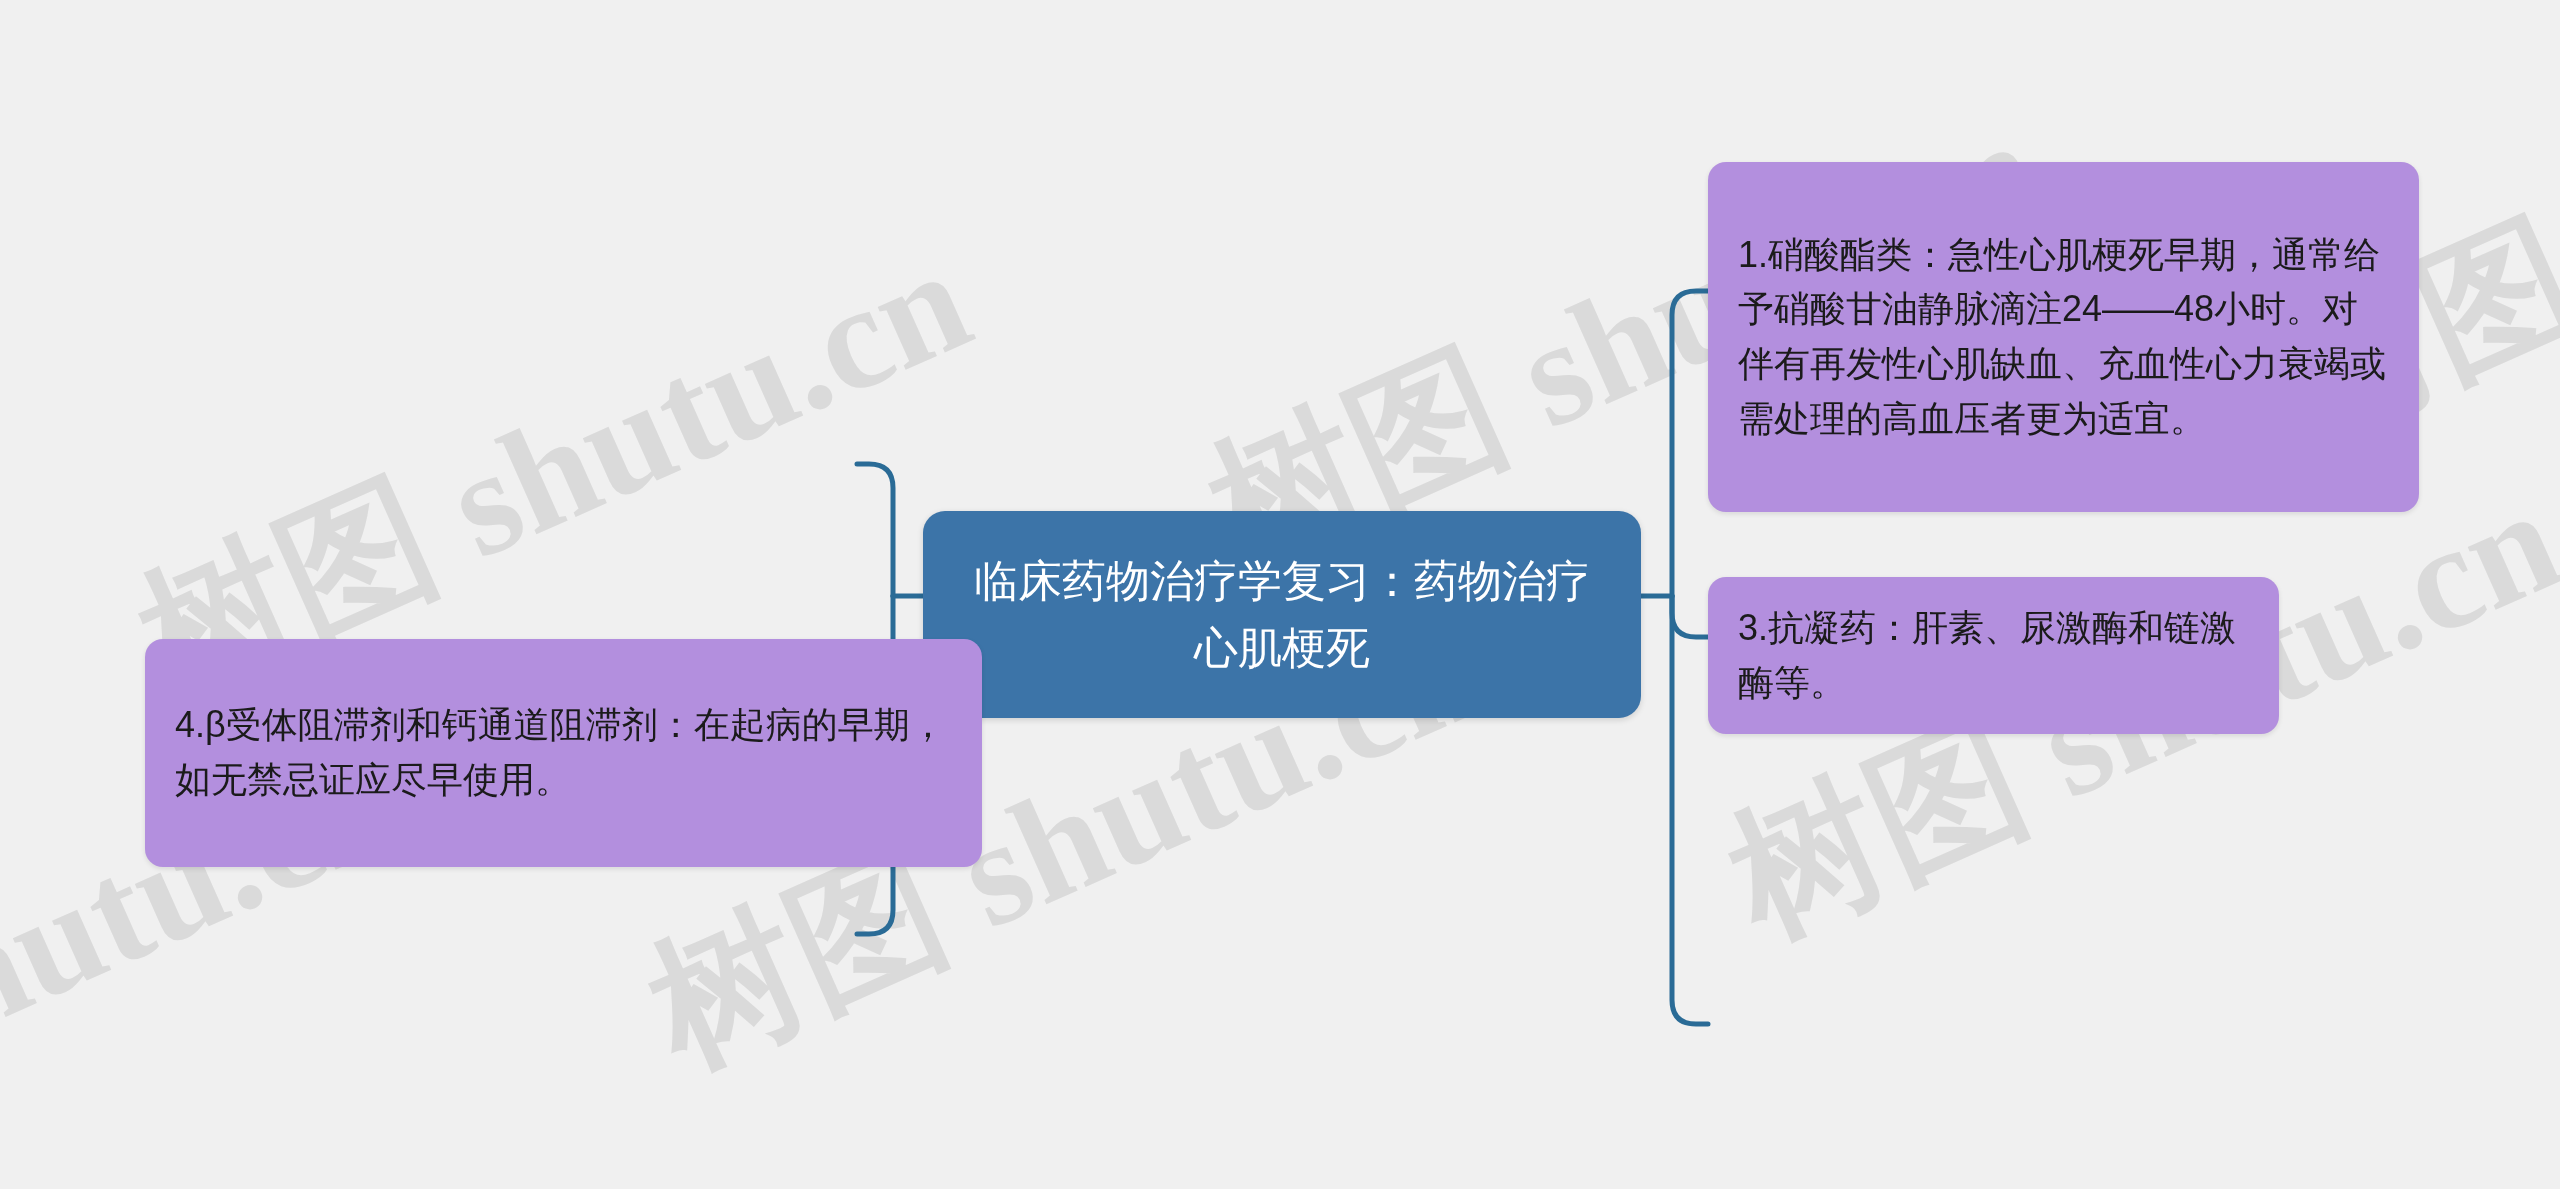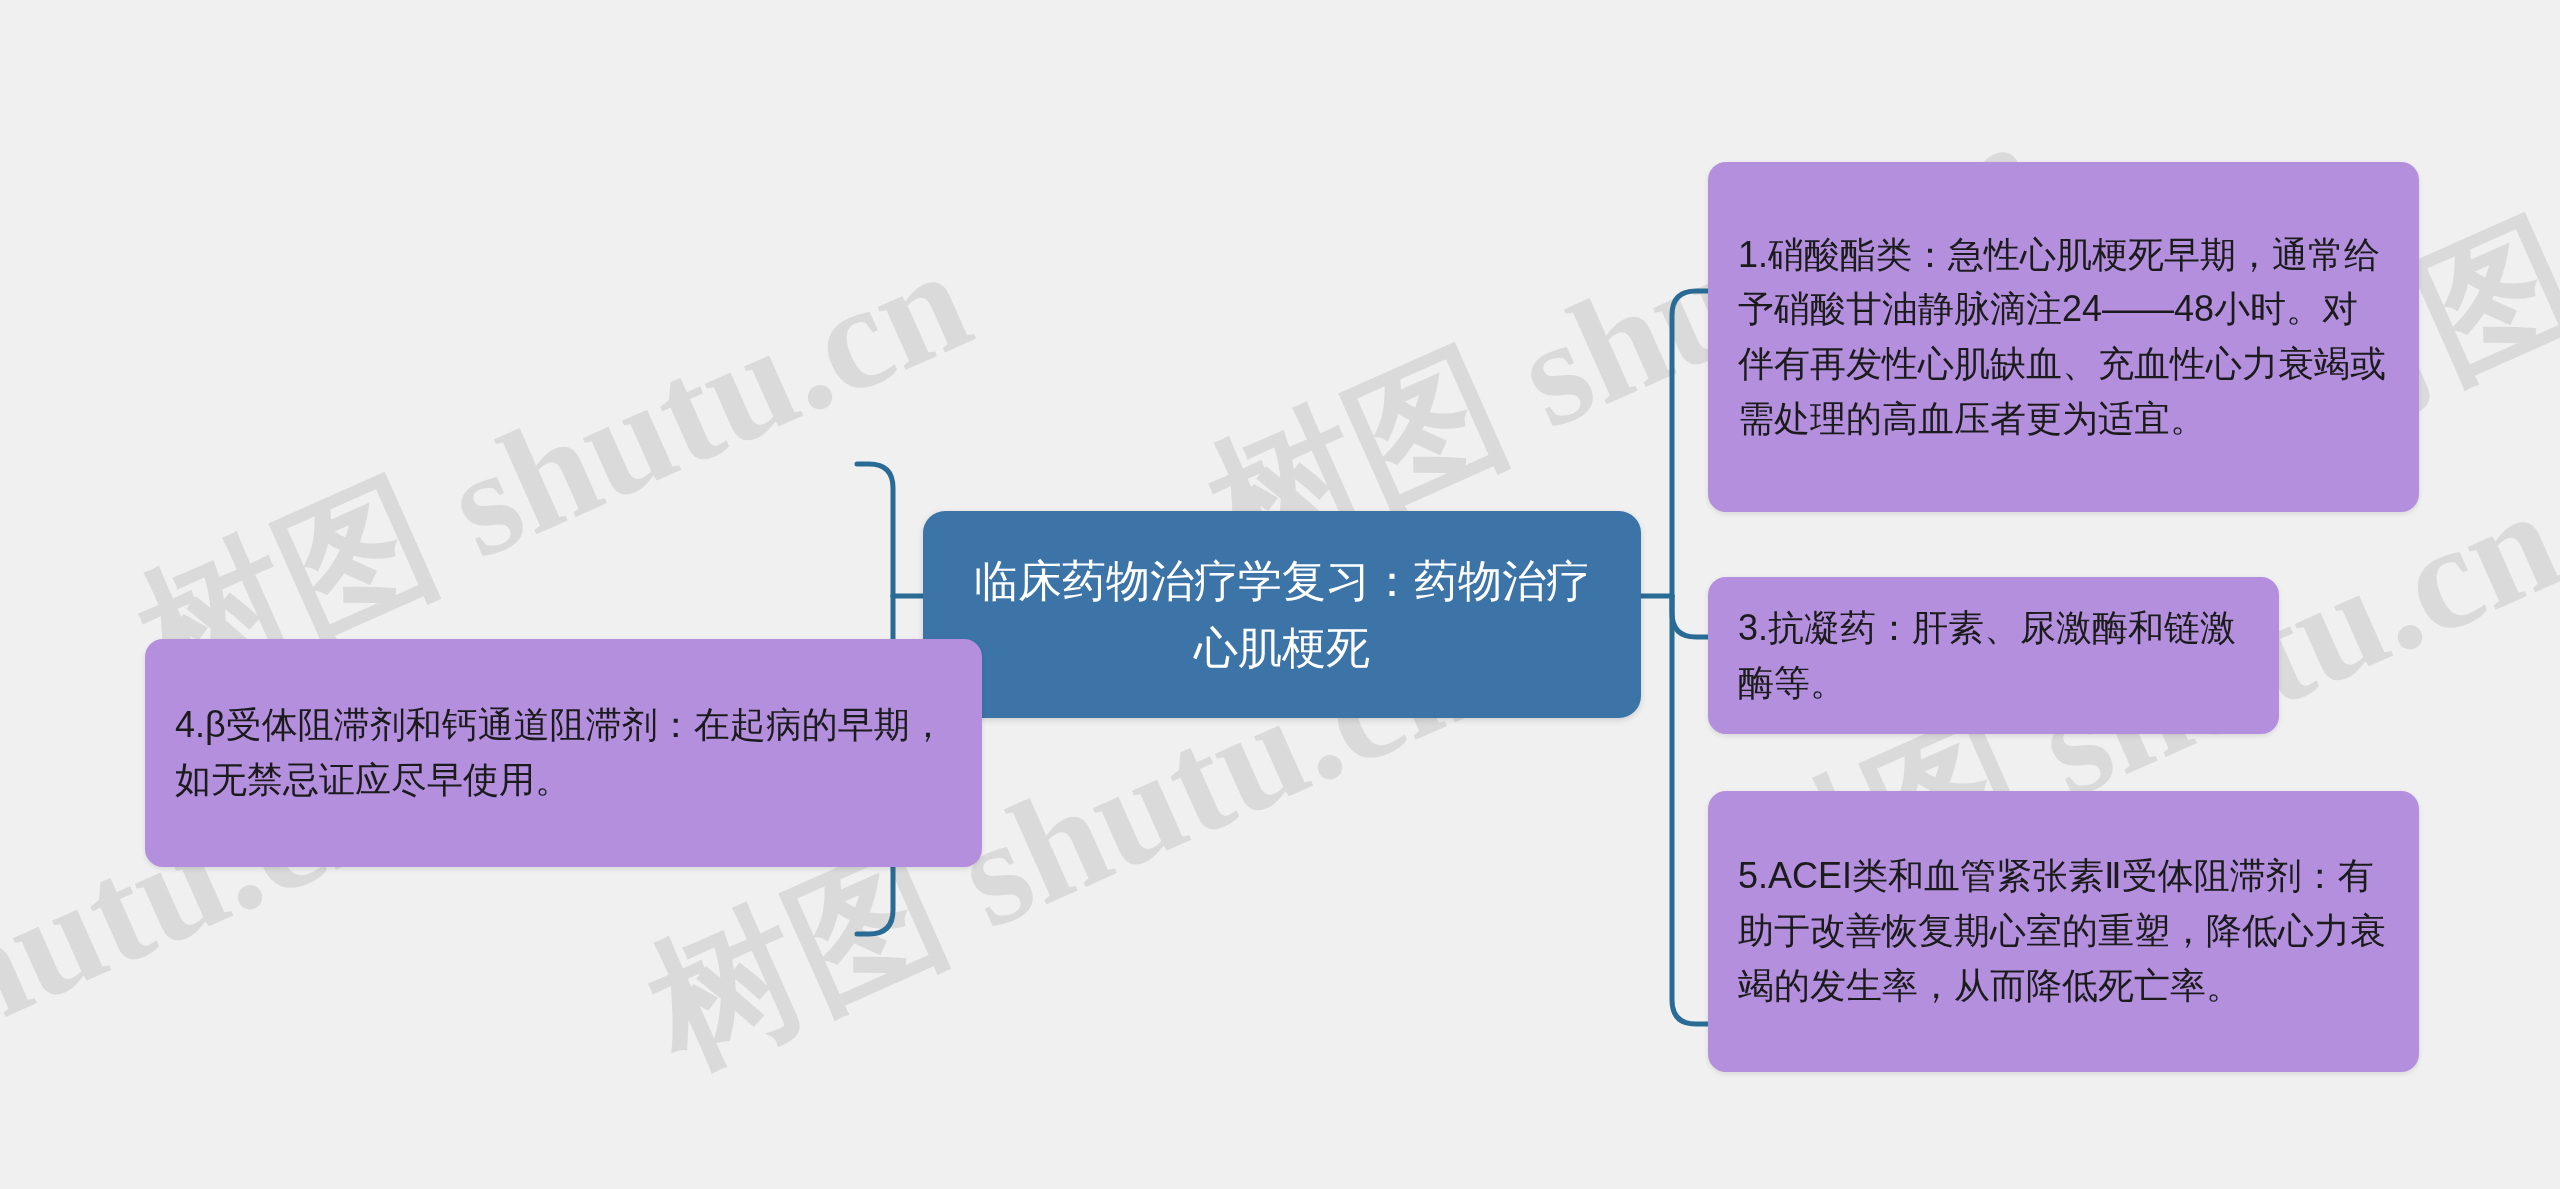--- a/index.html
+++ b/index.html
@@ -134,17 +134,14 @@
 
 
   <div class="node branch" id="node-b3">
     <span class="txt">3.抗凝药：肝素、尿激酶和链激酶等。</span>
   </div>
 
   <div class="node branch" id="node-b4">
     <span class="txt">4.β受体阻滞剂和钙通道阻滞剂：在起病的早期，如无禁忌证应尽早使用。</span>
   </div>
 
-  <div class="node branch" id="node-b5">
-    <span class="txt">5.ACEI类和血管紧张素Ⅱ受体阻滞剂：有助于改善恢复期心室的重塑，降低心力衰竭的发生率，从而降低死亡率。</span>
-  </div>
 
 </div>
 
 </body></html>

